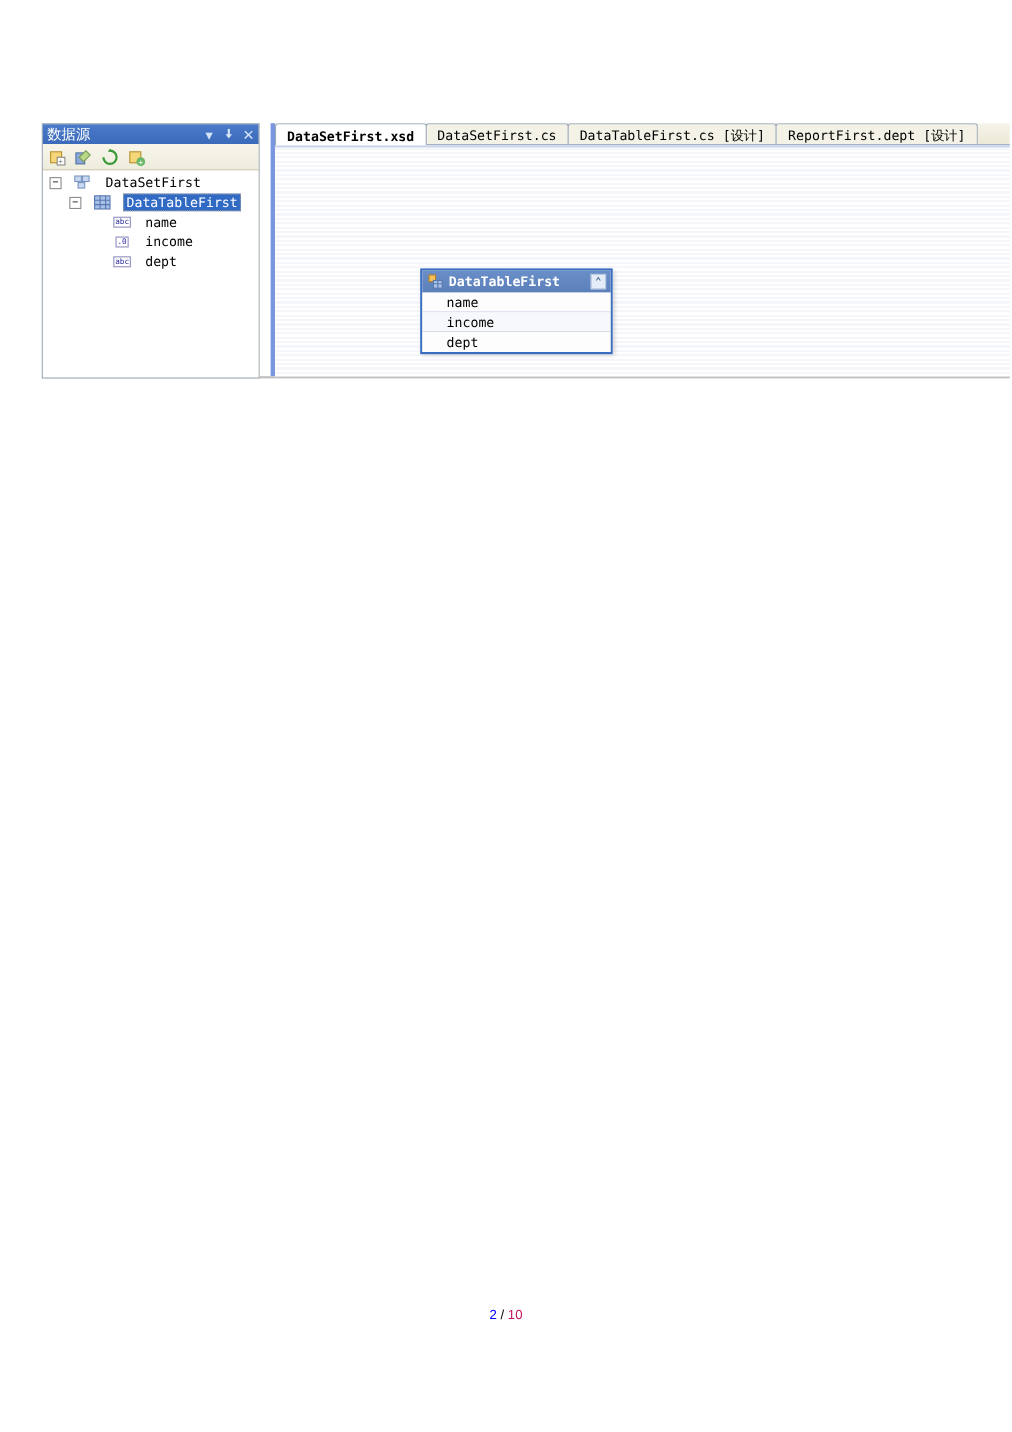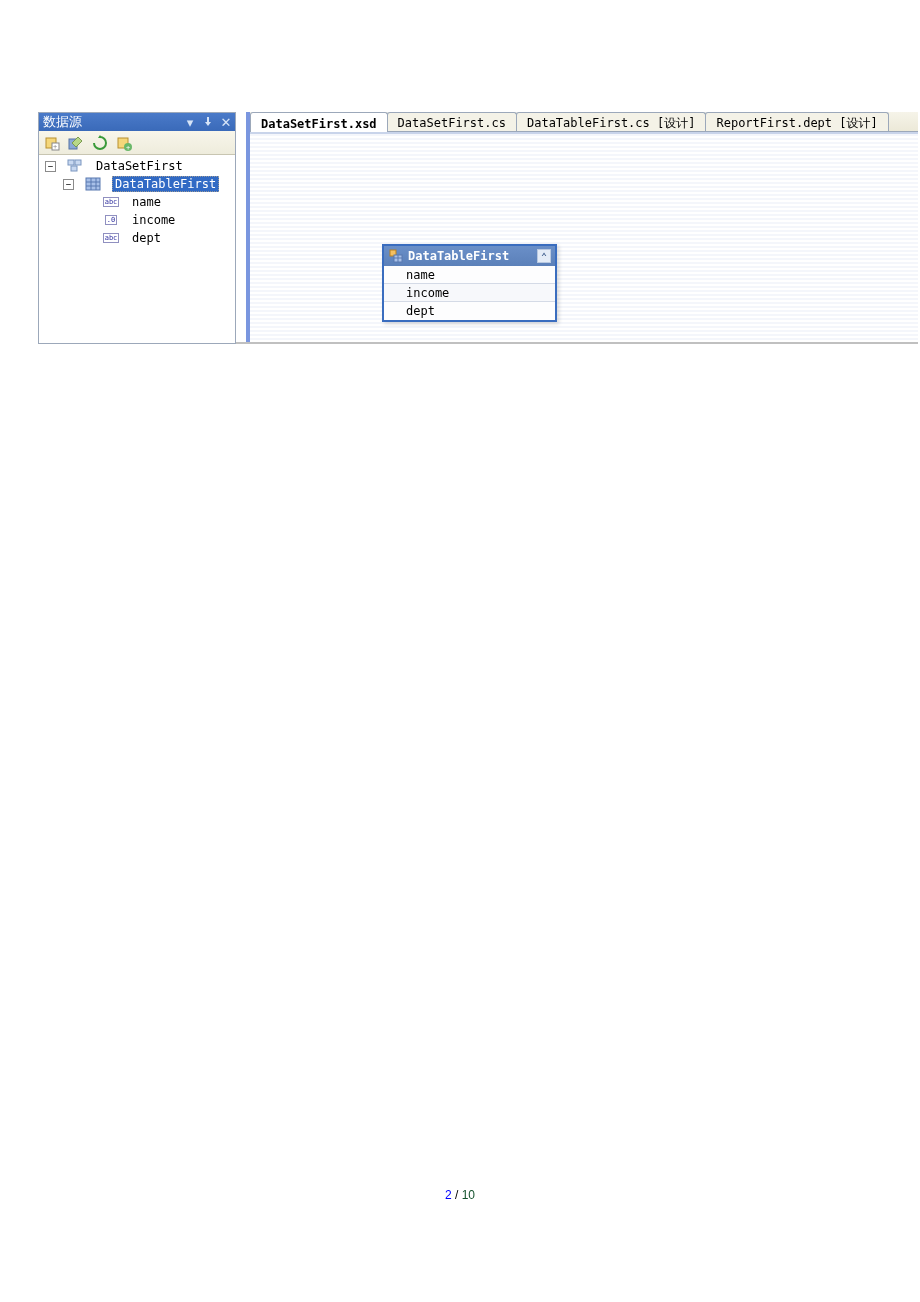--- a/index.html
+++ b/index.html
@@ -276,21 +276,21 @@
       position: absolute;
       top: 1188px;
       left: 0;
       width: 920px;
       text-align: center;
       font-family: "SimSun", sans-serif;
       font-size: 12px;
     }
     .page-current { color: #0000ff; }
     .page-sep { color: #000; }
-    .page-total { color: #14532d; }
+    .page-total { color: #be185d; }
   </style>
 </head>
 <body>
 
 <div class="ide-container">
 
   <div class="sidebar">
     <div class="sidebar-title">
       <span class="sidebar-title-text">数据源</span>
       <span class="sidebar-title-controls">

